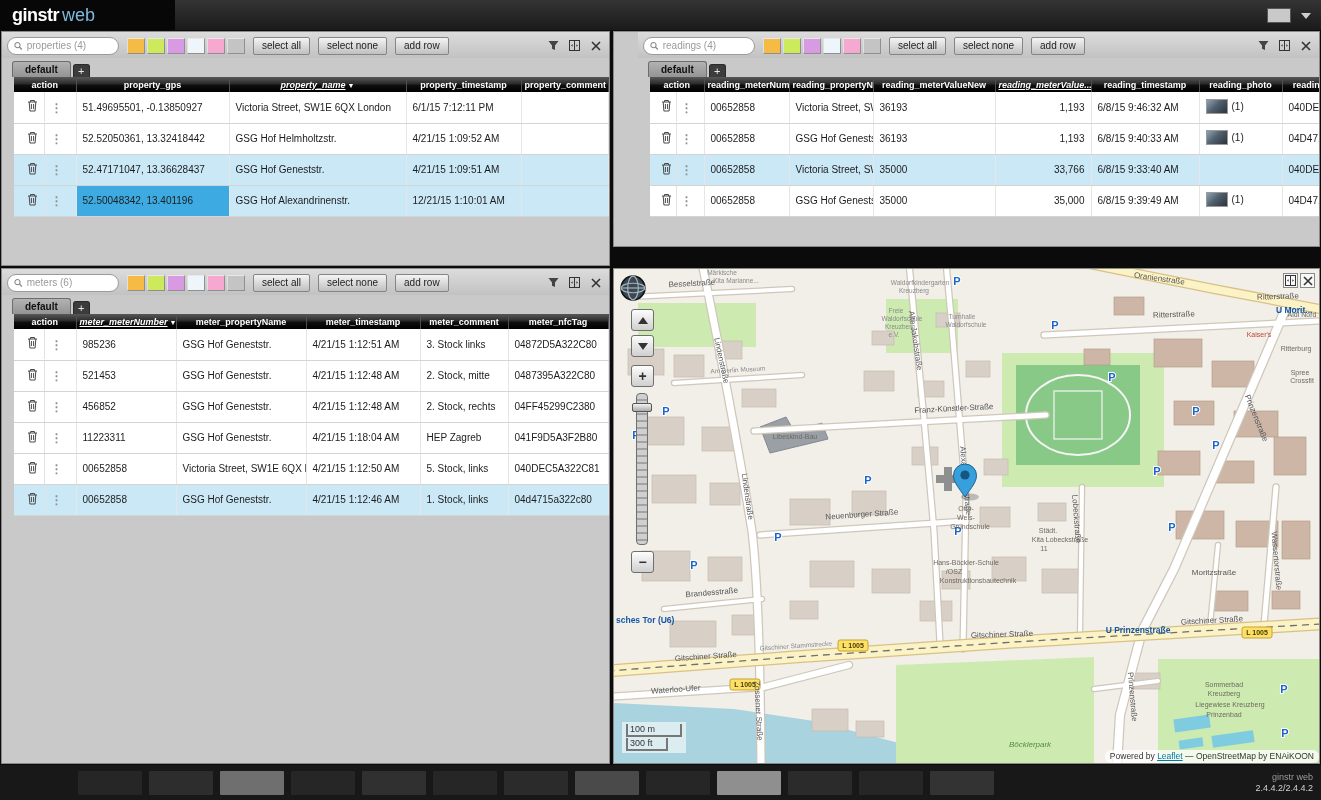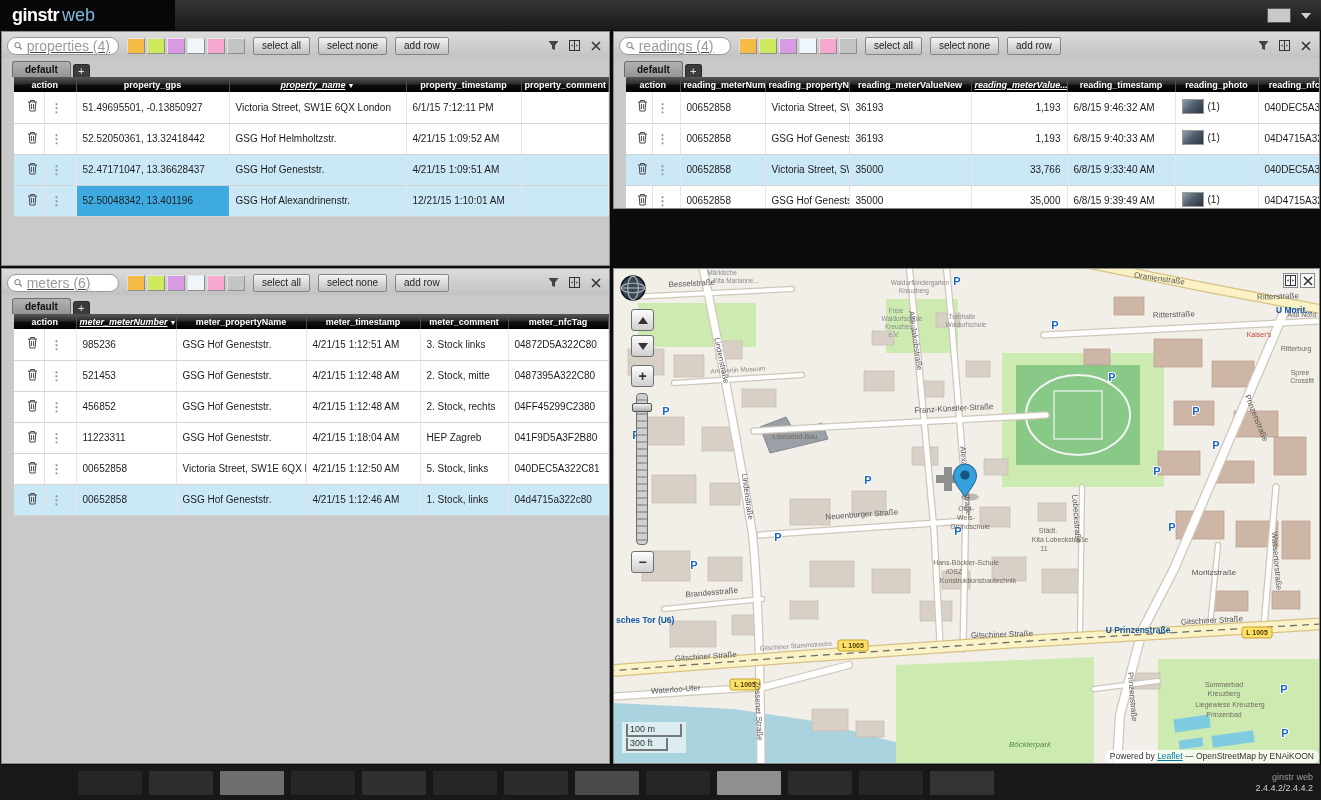--- a/index.html
+++ b/index.html
@@ -16,30 +16,30 @@
   .top-box { position:absolute; right:30px; top:8px; width:24px; height:15px;
              background:#c9c9c9; border:1px solid #555; }
   .top-caret { position:absolute; right:10px; top:13px; width:0; height:0;
                border-left:5px solid transparent; border-right:5px solid transparent;
                border-top:6px solid #cfcfcf; }
 
   
   .main { position:absolute; top:30px; left:0; width:1321px; height:735px; background:#0b0b0b; }
   .panel { position:absolute; background:#c9c9c9; border:1px solid #8a8a8a; overflow:hidden; }
   #panel-properties { left:1px;   top:1px;   width:609px; height:235px; }
-  #panel-readings   { left:613px; top:1px;   width:707px; height:178px; }
+  #panel-readings   { left:613px; top:1px;   width:707px; height:216px;padding-left:24px; }
   #panel-meters     { left:1px;   top:238px; width:609px; height:496px; }
   #panel-map        { left:613px; top:238px; width:707px; height:496px; background:#f2efe9; }
 
   
   .ptoolbar { height:26px; display:flex; align-items:center; gap:4px; padding:3px 5px 2px;
               background:linear-gradient(#dcdcdc,#c2c2c2); }
   .searchbox { width:112px; height:18px; background:#fff; border:1px solid #9a9a9a;
                border-radius:9px; display:flex; align-items:center; padding:0 6px; gap:4px; flex:none; }
-  .searchbox input { border:none; outline:none; width:100%; font-size:14px; color:#444; background:transparent;text-decoration:underline; }
+  .searchbox input { border:none; outline:none; width:100%; font-size:10px; color:#444; background:transparent; }
   .searchbox input::placeholder { color:#9a9a9a; }
   .swatches { display:flex; gap:2px; margin-left:4px; }
   .swatch { width:18px; height:16px; border:1px solid #8f8f8f; border-top-color:#e8e8e8; border-left-color:#e0e0e0; }
   .tbtn { height:18px; font-size:10px; padding:0 8px; margin-left:4px; color:#222;
           background:linear-gradient(#f4f4f4,#c0c0c0); border:1px solid #858585; border-radius:2px; cursor:pointer;
           font-family:inherit; white-space:nowrap; }
   .tspace { flex:1; }
   .ticon { width:17px; height:16px; display:flex; align-items:center; justify-content:center;
            background:transparent; border:none; cursor:pointer; padding:0; }
 

